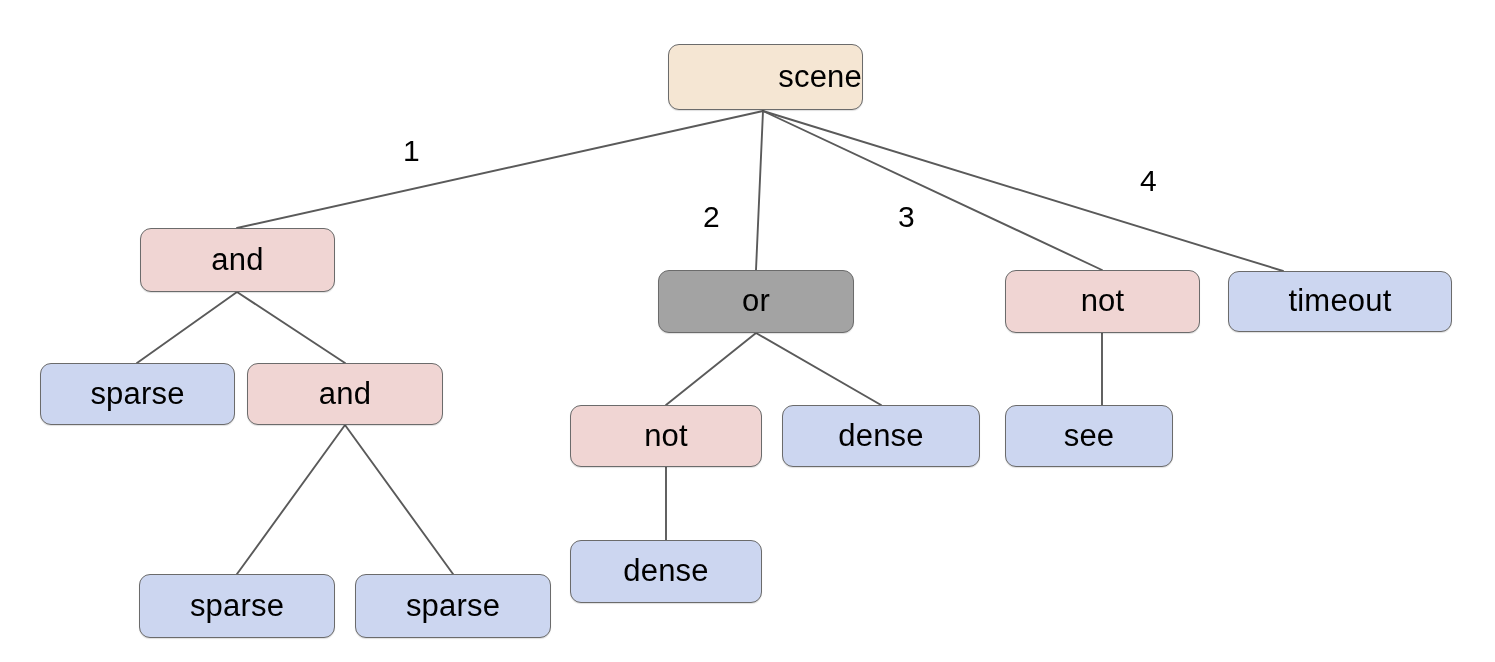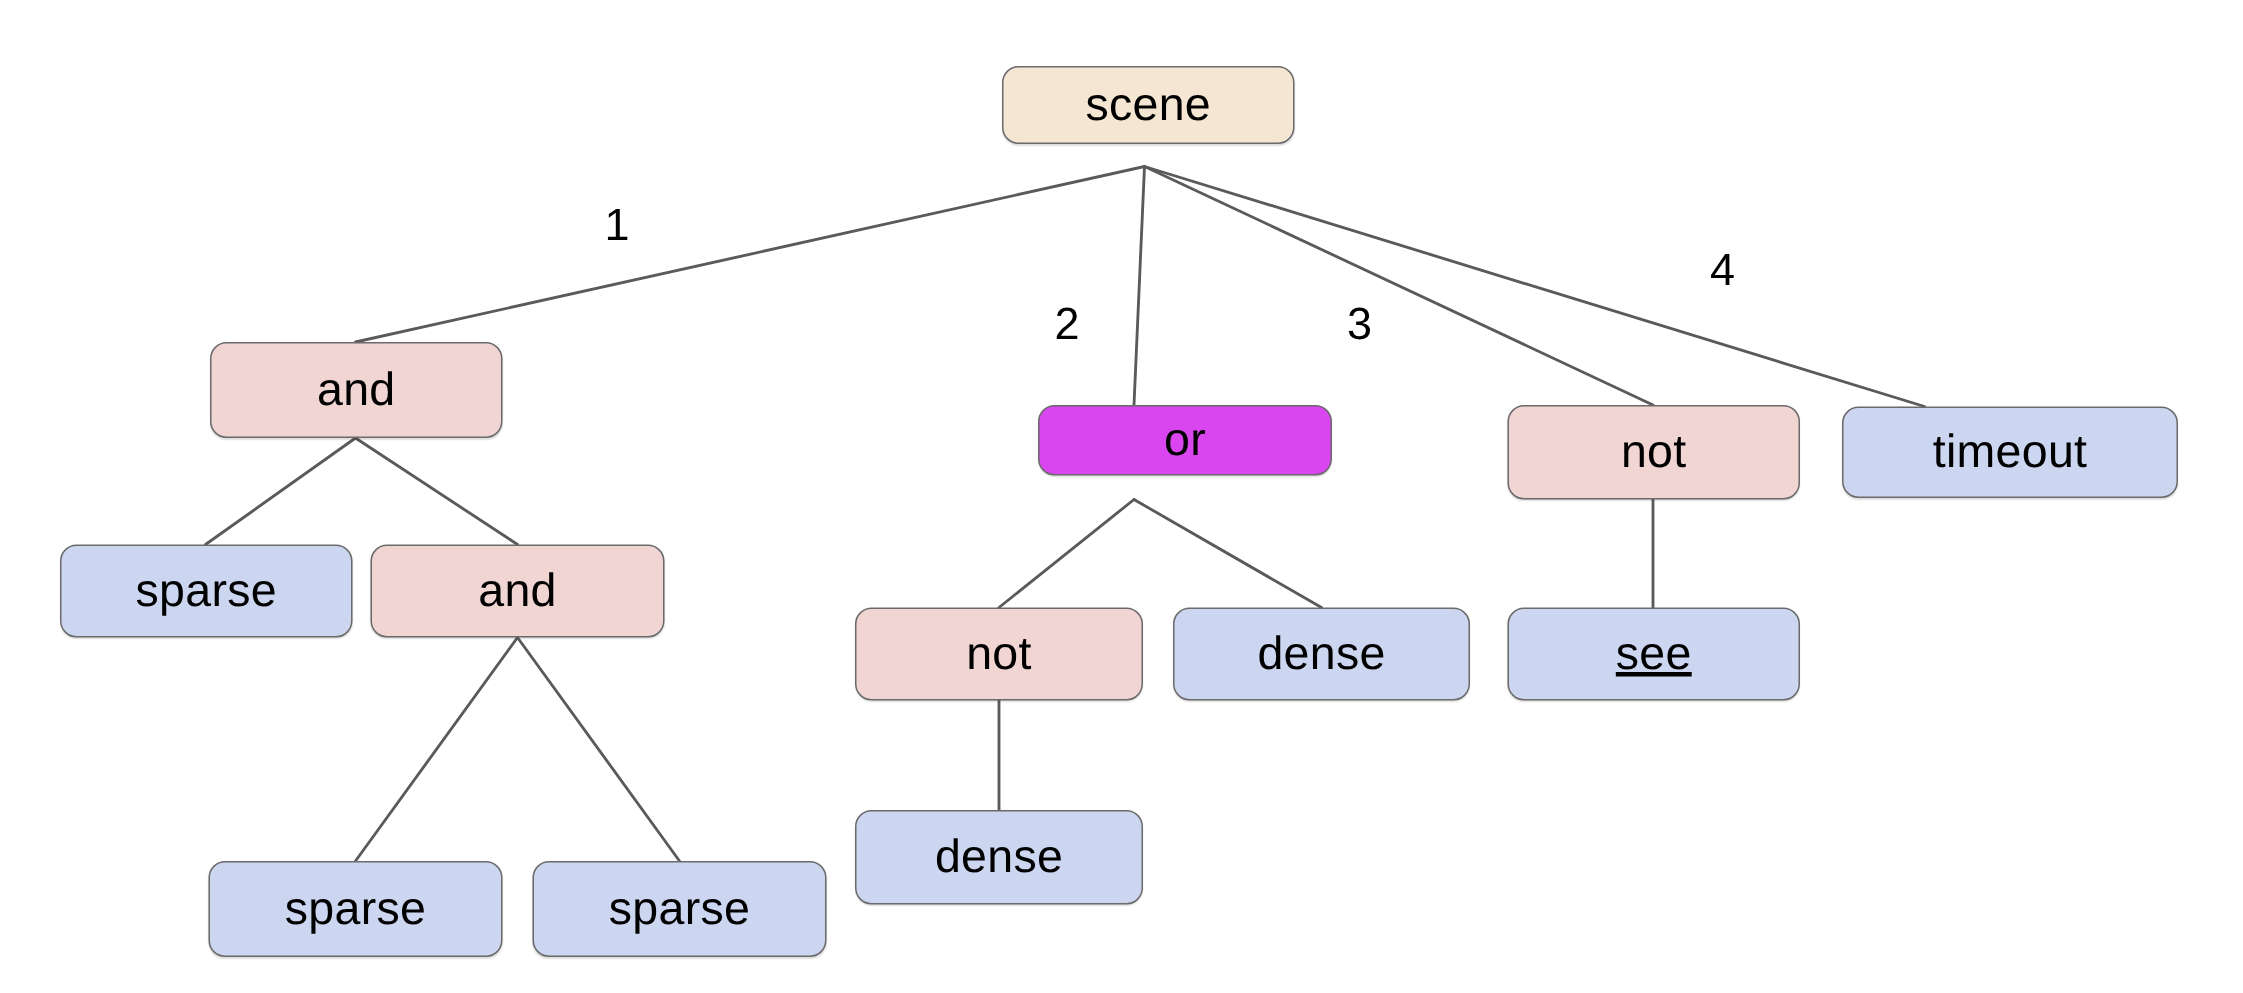--- a/index.html
+++ b/index.html
@@ -63,48 +63,48 @@
       <line x1="237" y1="292" x2="345" y2="363" stroke="#5a5a5a" stroke-width="1.9" stroke-linecap="round"></line>
       <line x1="345" y1="425" x2="237" y2="574" stroke="#5a5a5a" stroke-width="1.9" stroke-linecap="round"></line>
       <line x1="345" y1="425" x2="453" y2="574" stroke="#5a5a5a" stroke-width="1.9" stroke-linecap="round"></line>
       <line x1="756" y1="333" x2="666" y2="405" stroke="#5a5a5a" stroke-width="1.9" stroke-linecap="round"></line>
       <line x1="756" y1="333" x2="881" y2="405" stroke="#5a5a5a" stroke-width="1.9" stroke-linecap="round"></line>
       <line x1="1102" y1="333" x2="1102" y2="405" stroke="#5a5a5a" stroke-width="1.9" stroke-linecap="round"></line>
       <line x1="666" y1="467" x2="666" y2="540" stroke="#5a5a5a" stroke-width="1.9" stroke-linecap="round"></line>
     </svg>
 
   <div id="node-layer">
-      <div class="node" style="left: 668px; top: 44px; width: 195px; height: 52px; background: rgb(245, 230, 211); border-color: rgb(107, 107, 107);">
+      <div class="node" style="left: 668px; top: 44px; width: 195px; height: 66px; background: rgb(245, 230, 211); border-color: rgb(107, 107, 107); justify-content: flex-end;">
         <span class="node-label">scene</span>
       </div>
       <div class="node" style="left: 140px; top: 228px; width: 195px; height: 64px; background: rgb(240, 213, 211); border-color: rgb(107, 107, 107);">
         <span class="node-label">and</span>
       </div>
-      <div class="node" style="left: 692px; top: 270px; width: 196px; height: 47px; background: #d946ef; border-color: rgb(107, 107, 107);">
+      <div class="node" style="left: 658px; top: 270px; width: 196px; height: 63px; background: #a3a3a3; border-color: rgb(107, 107, 107);">
         <span class="node-label">or</span>
       </div>
       <div class="node" style="left: 1005px; top: 270px; width: 195px; height: 63px; background: rgb(240, 213, 211); border-color: rgb(107, 107, 107);">
         <span class="node-label">not</span>
       </div>
       <div class="node" style="left: 1228px; top: 271px; width: 224px; height: 61px; background: rgb(204, 214, 240); border-color: rgb(107, 107, 107);">
         <span class="node-label">timeout</span>
       </div>
       <div class="node" style="left: 40px; top: 363px; width: 195px; height: 62px; background: rgb(204, 214, 240); border-color: rgb(107, 107, 107);">
         <span class="node-label">sparse</span>
       </div>
       <div class="node" style="left: 247px; top: 363px; width: 196px; height: 62px; background: rgb(240, 213, 211); border-color: rgb(107, 107, 107);">
         <span class="node-label">and</span>
       </div>
       <div class="node" style="left: 570px; top: 405px; width: 192px; height: 62px; background: rgb(240, 213, 211); border-color: rgb(107, 107, 107);">
         <span class="node-label">not</span>
       </div>
       <div class="node" style="left: 782px; top: 405px; width: 198px; height: 62px; background: rgb(204, 214, 240); border-color: rgb(107, 107, 107);">
         <span class="node-label">dense</span>
       </div>
-      <div class="node" style="left: 1005px; top: 405px; width: 195px; height: 62px; background: rgb(204, 214, 240); border-color: rgb(107, 107, 107); text-decoration: underline;">
+      <div class="node" style="left: 1005px; top: 405px; width: 168px; height: 62px; background: rgb(204, 214, 240); border-color: rgb(107, 107, 107);">
         <span class="node-label">see</span>
       </div>
       <div class="node" style="left: 570px; top: 540px; width: 192px; height: 63px; background: rgb(204, 214, 240); border-color: rgb(107, 107, 107);">
         <span class="node-label">dense</span>
       </div>
       <div class="node" style="left: 139px; top: 574px; width: 196px; height: 64px; background: rgb(204, 214, 240); border-color: rgb(107, 107, 107);">
         <span class="node-label">sparse</span>
       </div>
       <div class="node" style="left: 355px; top: 574px; width: 196px; height: 64px; background: rgb(204, 214, 240); border-color: rgb(107, 107, 107);">
         <span class="node-label">sparse</span>

